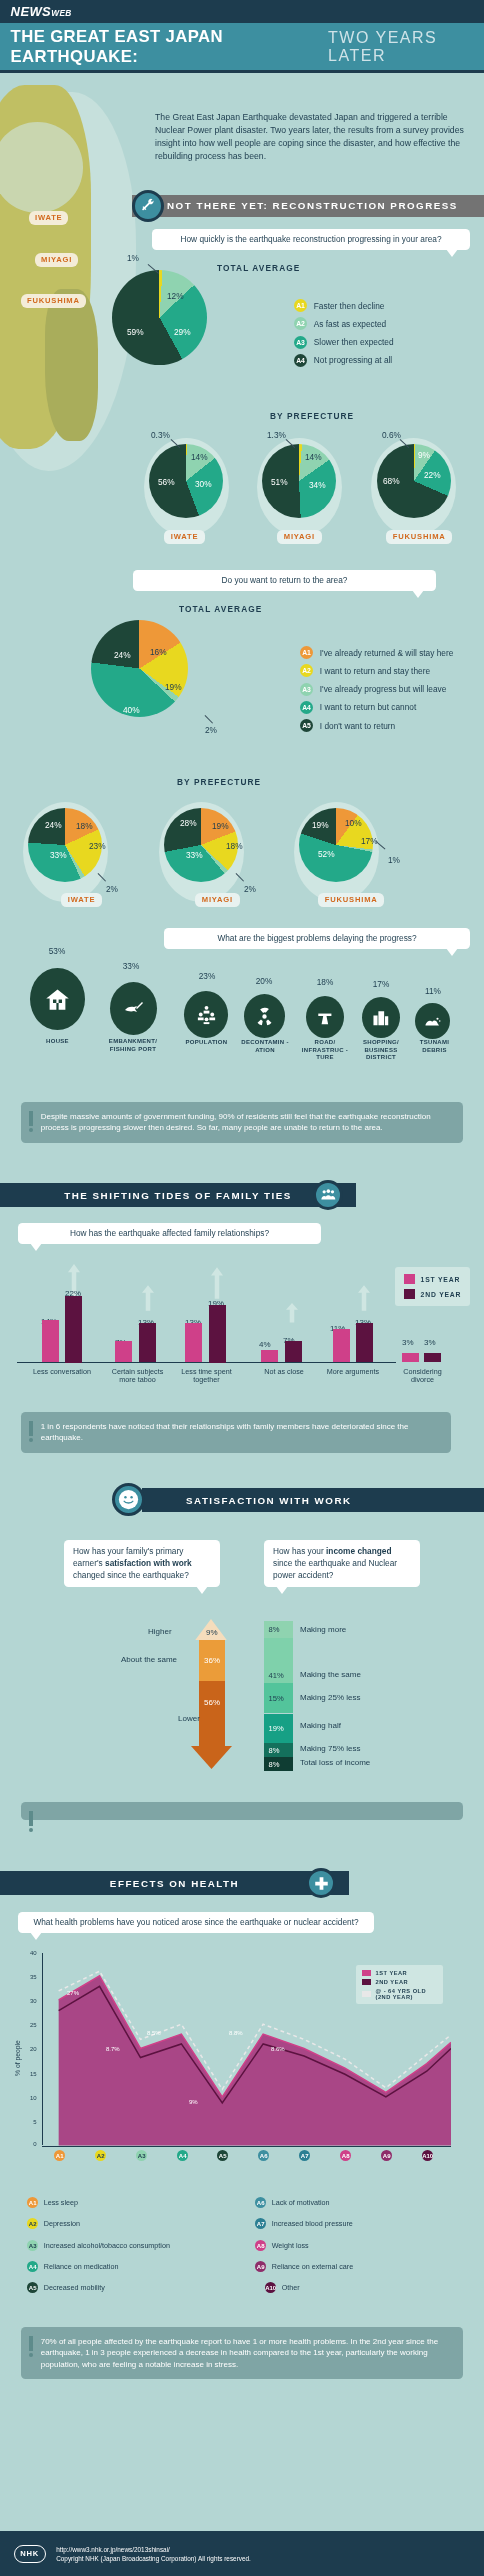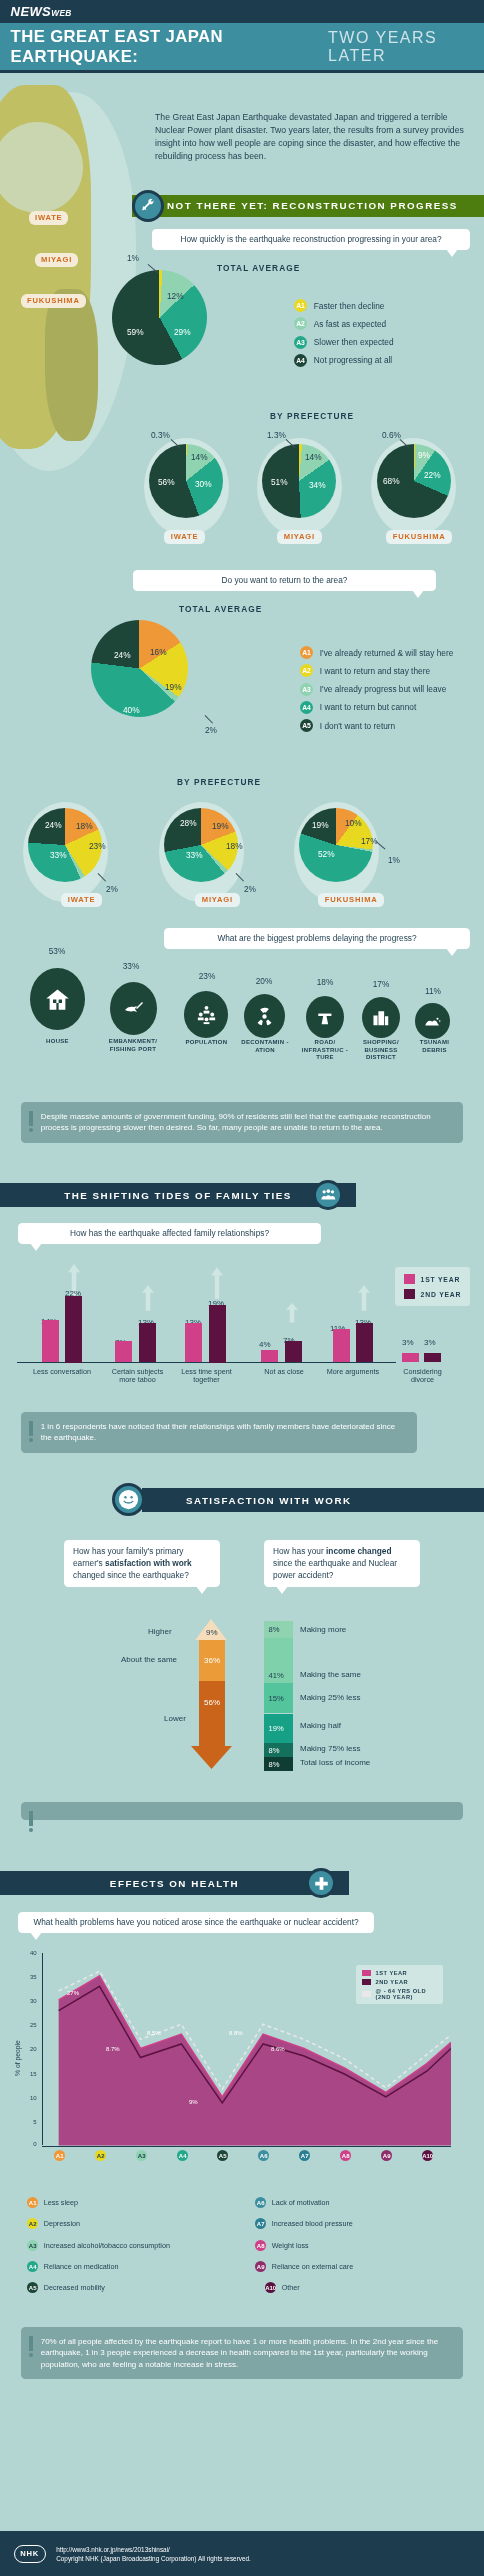--- a/index.html
+++ b/index.html
@@ -34,21 +34,21 @@
   .map-sea2 { position:absolute; left:-7.6px; top:45px; width:91px; height:91px; background:#cfe6e2; border-radius:50%; opacity:.6;}
   .pref-tag {
     position:absolute; background:#f4ecd8; color:#d2691e; font-weight:bold; font-size:7.6px;
     letter-spacing:0.8px; padding:2.3px 6px; border-radius:6px;
   }
 
   
   .section-head {
     position:absolute; display:flex; align-items:center; height:21px;
   }
-  .sh-bar { background:#4d7c0f; height:22px; display:flex; align-items:center; color:#fff;
+  .sh-bar { background:#737373; height:22px; display:flex; align-items:center; color:#fff;
             font-weight:bold; font-size:9.8px; letter-spacing:1.5px; padding-left:35px; padding-right:4px;}
   .sh-circle {
     position:absolute; left:0; top:-5.3px; width:32px; height:32px; border-radius:50%;
     background:#3d8fa0; border:3px solid #1d3c4e; display:flex; align-items:center; justify-content:center;
     color:#fff; z-index:2;
   }
 
   .qbubble {
     position:absolute; background:#fff; border-radius:4.5px; padding:5.3px 9px;
     font-size:8.3px; color:#1d3c4e; text-align:center;
@@ -466,21 +466,21 @@
     <div class="row">
       <div class="sw" style="background:#cf4089;"></div>
       <div class="tx">1ST YEAR</div>
     </div>
     <div class="row" style="margin-bottom:0;">
       <div class="sw" style="background:#5c1240;"></div>
       <div class="tx">2ND YEAR</div>
     </div>
   </div>
 
-  <div class="note-box" style="left:21px; top:1412px; width:396px;">
+  <div class="note-box" style="left:21px; top:1412px; width:430px;">
     <div class="note-excl">
         <div class="bar"></div>
         <div class="dot"></div>
       </div>
     <span>1 in 6 respondents have noticed that their relationships with family members have deteriorated since the earthquake.</span>
   </div>
 
   <div style="position:absolute; left:142px; top:1488px; width:342px; height:24px; background:#1d3c4e;
        display:flex; align-items:center; padding-left:44px;">
     <span style="color:#fff;font-weight:bold;font-size:9.8px;letter-spacing:1.5px;">SATISFACTION WITH WORK</span>
@@ -508,21 +508,21 @@
         <path d="M21 0 42 28H0z" fill="#f5ddbc"></path>
       </svg>
   </div>
   <div class="sat-side" style="left:148px; top:1627px;">Higher</div>
   <div class="sat-seg" style="left:202px; top:1625px; width:19.7px; height:15px; color:#1d3c4e;">9%</div>
 
   <div class="sat-seg" style="left:199px; top:1640px; width:26px; height:41px; background:#eb9c39;">36%</div>
   <div class="sat-side" style="left:121px; top:1655px;">About the same</div>
 
   <div class="sat-seg" style="left:199px; top:1681px; width:26px; height:65px; background:#c9641a; align-items:flex-start; padding-top:16.7px;">56%</div>
-  <div class="sat-side" style="left:164px; top:1714px;">Lower</div>
+  <div class="sat-side" style="left:178px; top:1714px;">Lower</div>
   <div style="position:absolute; left:191px; top:1746px;">
     <svg width="41" height="23" viewBox="0 0 54 30">
         <path d="M0 0h54L27 30z" fill="#c9641a"></path>
       </svg>
   </div>
 
   <div class="inc-seg" style="left:264px; top:1621px; width:29px; height:16.7px; background:#8fd3b0; color:#1d3c4e;">8%</div>
   <div class="inc-lab" style="left:300px; top:1625px;">Making more</div>
 
   <div class="inc-seg" style="left:264px; top:1638px; width:29px; height:45px; background:#7fd1ab; color:#1d3c4e; align-items:flex-end; padding-bottom:3px;">41%</div>

